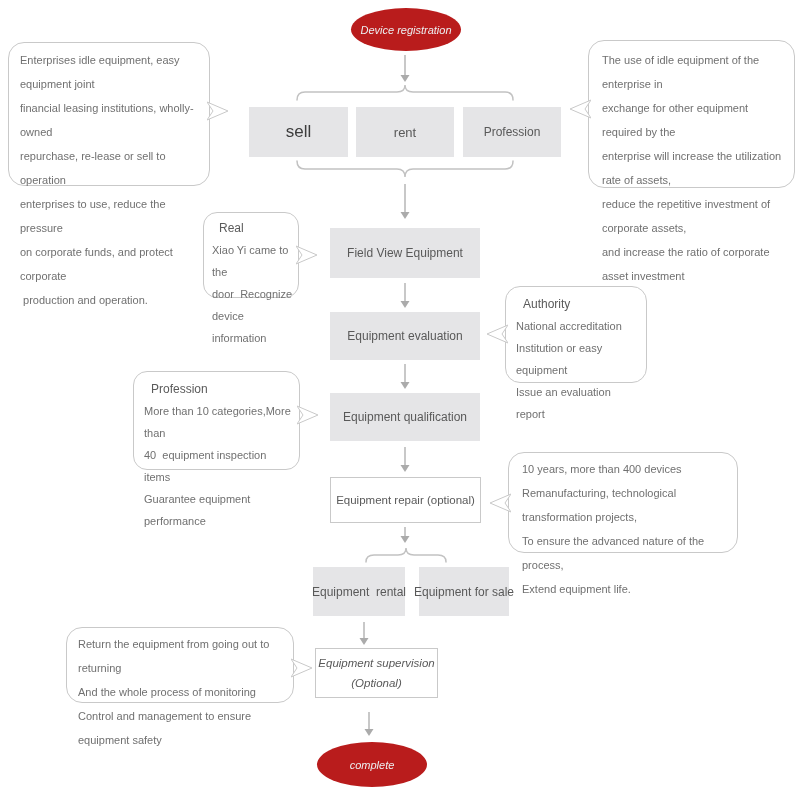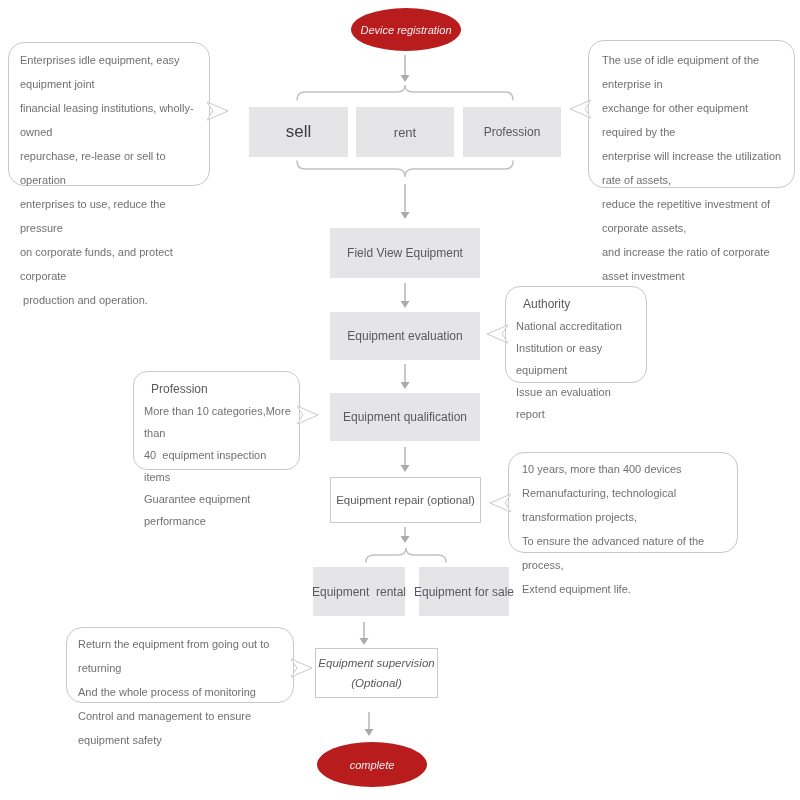--- a/index.html
+++ b/index.html
@@ -134,20 +134,29 @@
     <div class="line">exchange for other equipment required by the</div>
     <div class="line">enterprise will increase the utilization rate of assets,</div>
     <div class="line">reduce the repetitive investment of corporate assets,</div>
     <div class="line">and increase the ratio of corporate asset investment</div>
     <div class="line">income.</div>
     <svg class="ptr left" style="top:57px;">
       <polygon points="22,2 1,11 22,20 16,11"></polygon>
     </svg>
   </div>
 
+  <div class="callout small" style="left:203px;top:212px;width:96px;height:86px;padding:4px 4px 0 8px;border-radius:14px;">
+    <div class="title">Real</div>
+    <div class="line">Xiao Yi came to the</div>
+    <div class="line">door  Recognize</div>
+    <div class="line">device information</div>
+    <svg class="ptr right" style="top:31px;">
+      <polygon points="0,2 21,11 0,20 6,11"></polygon>
+    </svg>
+  </div>
 
   <div class="callout small" style="left:505px;top:286px;width:142px;height:97px;padding:6px 4px 0 10px;border-radius:15px;">
     <div class="title">Authority</div>
     <div class="line">National accreditation</div>
     <div class="line">Institution or easy equipment</div>
     <div class="line">Issue an evaluation report</div>
     <svg class="ptr left" style="top:36px;">
       <polygon points="22,2 1,11 22,20 16,11"></polygon>
     </svg>
   </div>

